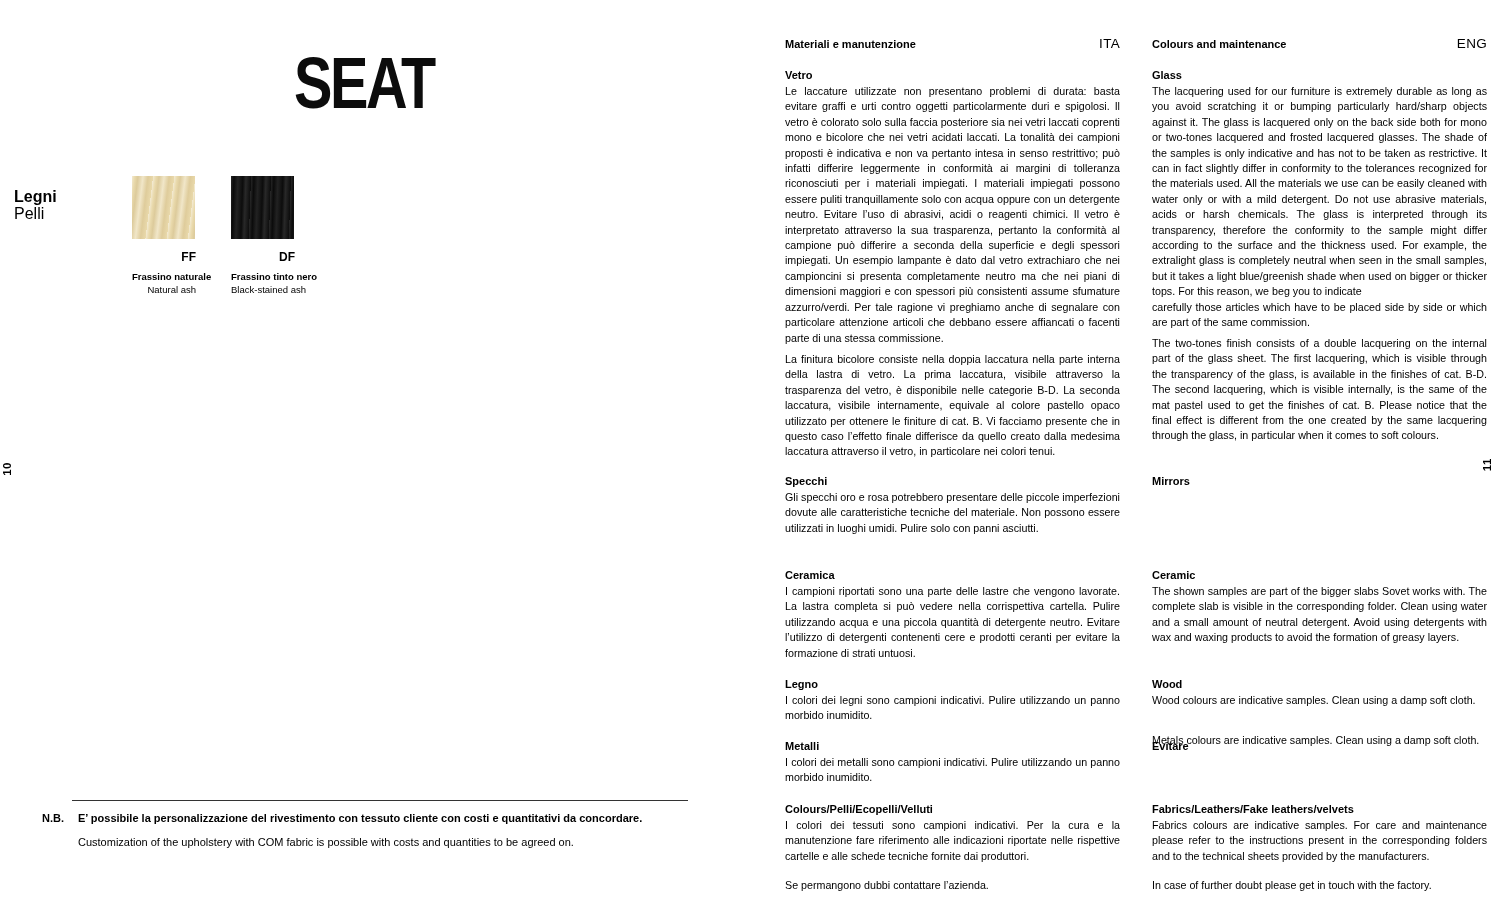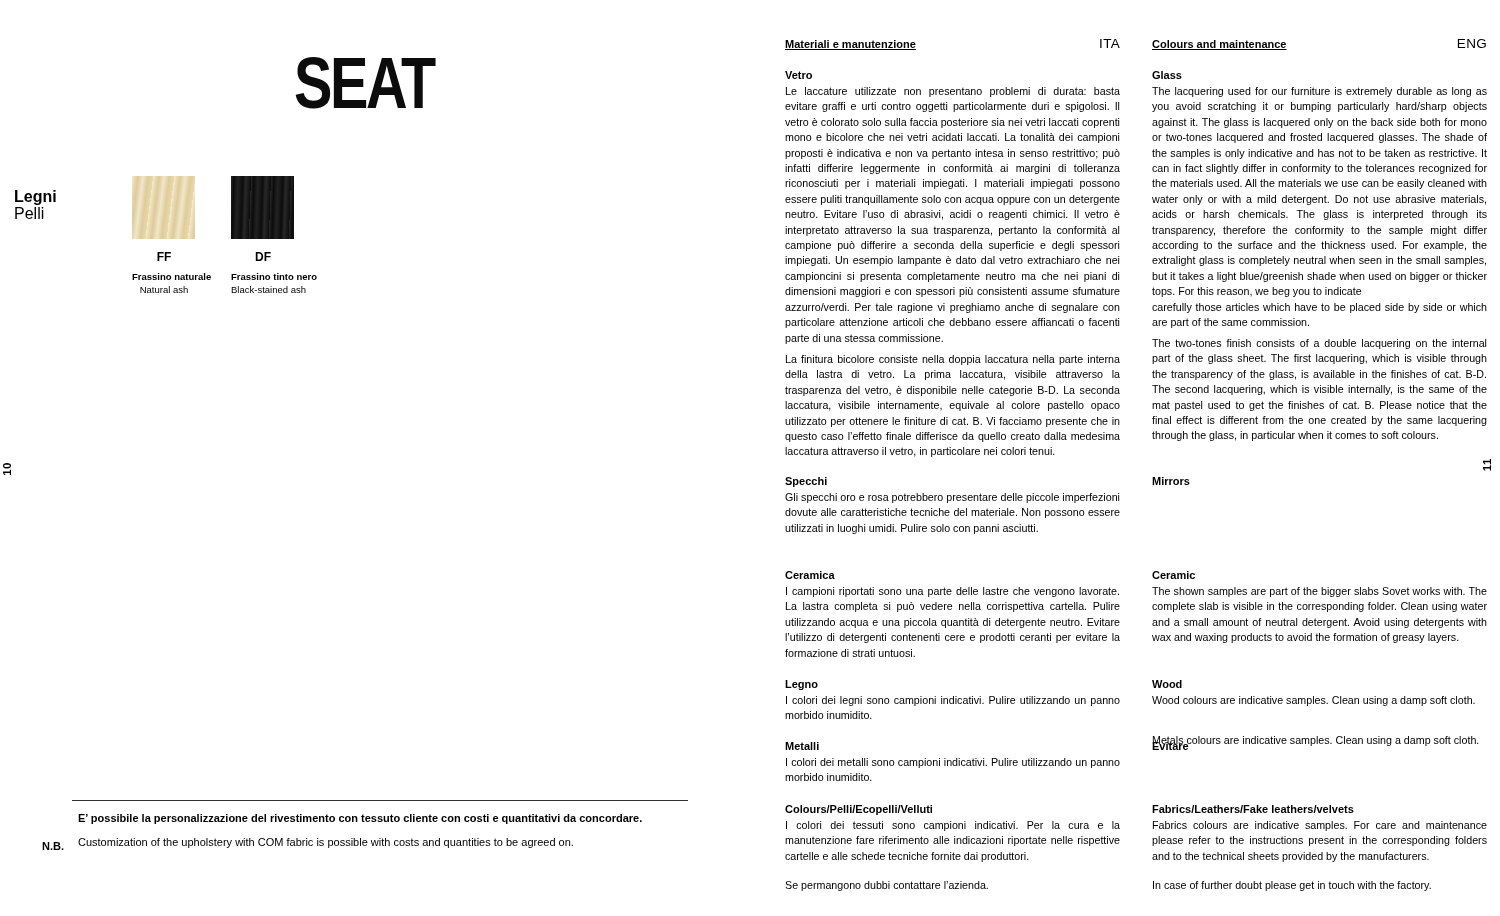--- a/index.html
+++ b/index.html
@@ -19,21 +19,21 @@
     position: absolute; left: 294px; top: 42px;
     font-size: 72px; font-weight: 800; letter-spacing: -3px;
     transform: scaleX(0.80); transform-origin: left top;
     white-space: nowrap; color: #0c0c0c;
   }
 
   .woods-label { position: absolute; left: 14px; top: 188px; font-size: 16px; line-height: 17px; }
   .woods-label .it { font-weight: 700; }
   .woods-label .en { font-weight: 400; }
 
-  .swatch-group { position: absolute; top: 176px; width: 64px; text-align: center; }
+  .swatch-group { position: absolute; top: 176px; width: 64px; text-align: right; }
   .swatch-ff { left: 132px; }
   .swatch-df { left: 231px; }
   .swatch {
     width: 63px; height: 63px; display: block;
     position: relative; overflow: hidden;
   }
   .swatch.grain-light::after {
     content: ""; position: absolute; inset: 0;
     background:
       repeating-linear-gradient(97deg,
@@ -56,34 +56,34 @@
   .page-num {
     position: absolute; font-size: 11.5px; font-weight: 600;
     writing-mode: vertical-rl; transform: rotate(180deg);
     letter-spacing: 0.5px;
   }
   .page-num-left  { left: 1px; top: 462px; }
   .page-num-right { left: 1481px; top: 458px; }
 
   .nb-block { position: absolute; left: 42px; top: 800px; width: 648px; }
   .nb-rule { position: absolute; left: 30px; top: 0; width: 616px; height: 0; border-top: 1px solid #333; }
-  .nb-label { position: absolute; left: 0; top: 12px; font-size: 11px; font-weight: 700; margin-top: 28px; }
+  .nb-label { position: absolute; left: 0; top: 12px; font-size: 11px; font-weight: 700; }
   .nb-it { position: absolute; left: 36px; top: 12px; width: 612px; font-size: 11px; font-weight: 700; }
   .nb-en { position: absolute; left: 36px; top: 36px; width: 612px; font-size: 11px; font-weight: 400; }
 
   
   .col { position: absolute; top: 0; width: 335px; height: 916px; }
   .col-ita { left: 785px; }
   .col-eng { left: 1152px; }
 
   .col-header {
     position: absolute; top: 36px; left: 0; right: 0;
     display: flex; justify-content: space-between; align-items: baseline;
   }
-  .col-header .hdr { font-size: 11px; font-weight: 700; text-decoration: underline; }
+  .col-header .hdr { font-size: 11px; font-weight: 700; }
   .col-header .tag { font-size: 13.5px; font-weight: 400; letter-spacing: 0.3px; }
 
   .sec-h {
     position: absolute; left: 0; right: 0;
     font-size: 11px; font-weight: 700; line-height: 14px;
   }
   .sec-b {
     position: absolute; left: 0; right: 0;
     font-size: 10.7px; font-weight: 400; line-height: 15.4px;
     text-align: justify; white-space: pre-line;

